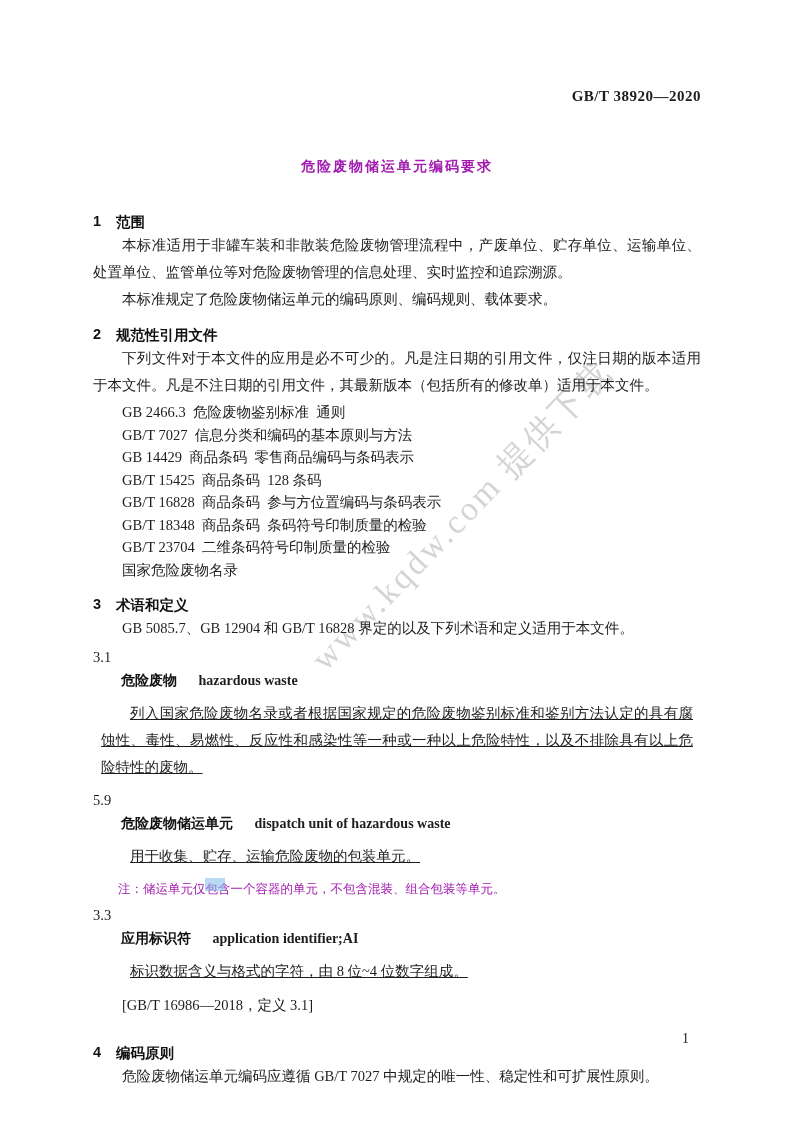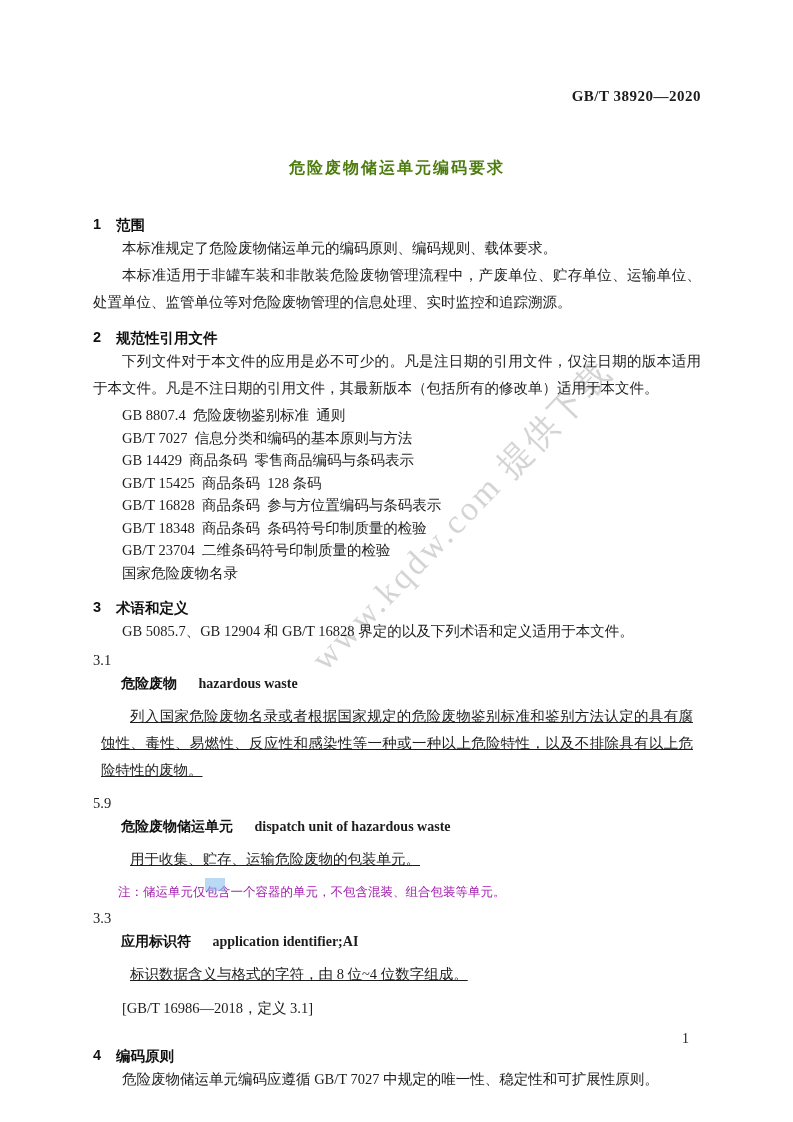--- a/index.html
+++ b/index.html
@@ -28,22 +28,22 @@
   .std-header {
     position: absolute; top: 88px; right: 92px; z-index: 1;
     font-weight: bold; font-size: 15px; letter-spacing: 0.5px;
     font-family: "Liberation Serif", "DejaVu Serif", serif;
   }
 
   .doc-title {
     margin: 158px 0 0 0;
     text-align: center;
     font-family: "Liberation Sans", "DejaVu Sans", sans-serif;
-    font-weight: bold; font-size: 16px; letter-spacing: 2px;
-    color: #4d7c0f;
+    font-weight: bold; font-size: 14px; letter-spacing: 2px;
+    color: #a21caf;
   }
 
   .sec-heading {
     margin: 0; display: flex; gap: 15px;
     font-family: "Liberation Sans", "DejaVu Sans", sans-serif;
     font-weight: bold; font-size: 14.5px; color: #111;
   }
   .mt-s1 { margin-top: 37px; }
   .mt-s2 { margin-top: 13px; }
   .mt-s3 { margin-top: 15px; }
@@ -92,30 +92,30 @@
   <div class="std-header">GB/T 38920—2020</div>
 
   <div class="content">
 
     <h1 class="doc-title">危险废物储运单元编码要求</h1>
 
     <h2 class="sec-heading mt-s1">
       <span>1</span>
       <span>范围</span>
     </h2>
+    <p class="body-text">本标准适用于非罐车装和非散装危险废物管理流程中，产废单位、贮存单位、运输单位、处置单位、监管单位等对危险废物管理的信息处理、实时监控和追踪溯源。</p>
     <p class="body-text after-heading">本标准规定了危险废物储运单元的编码原则、编码规则、载体要求。</p>
-    <p class="body-text">本标准适用于非罐车装和非散装危险废物管理流程中，产废单位、贮存单位、运输单位、处置单位、监管单位等对危险废物管理的信息处理、实时监控和追踪溯源。</p>
 
     <h2 class="sec-heading mt-s2">
       <span>2</span>
       <span>规范性引用文件</span>
     </h2>
     <p class="body-text after-heading">下列文件对于本文件的应用是必不可少的。凡是注日期的引用文件，仅注日期的版本适用于本文件。凡是不注日期的引用文件，其最新版本（包括所有的修改单）适用于本文件。</p>
     <div class="ref-list">
-      <div class="ref-item">GB 8807.4  危险废物鉴别标准  通则</div>
+      <div class="ref-item">GB 2466.3  危险废物鉴别标准  通则</div>
       <div class="ref-item">GB/T 7027  信息分类和编码的基本原则与方法</div>
       <div class="ref-item">GB 14429  商品条码  零售商品编码与条码表示</div>
       <div class="ref-item">GB/T 15425  商品条码  128 条码</div>
       <div class="ref-item">GB/T 16828  商品条码  参与方位置编码与条码表示</div>
       <div class="ref-item">GB/T 18348  商品条码  条码符号印制质量的检验</div>
       <div class="ref-item">GB/T 23704  二维条码符号印制质量的检验</div>
       <div class="ref-item">国家危险废物名录</div>
     </div>
 
     <h2 class="sec-heading mt-s3">

